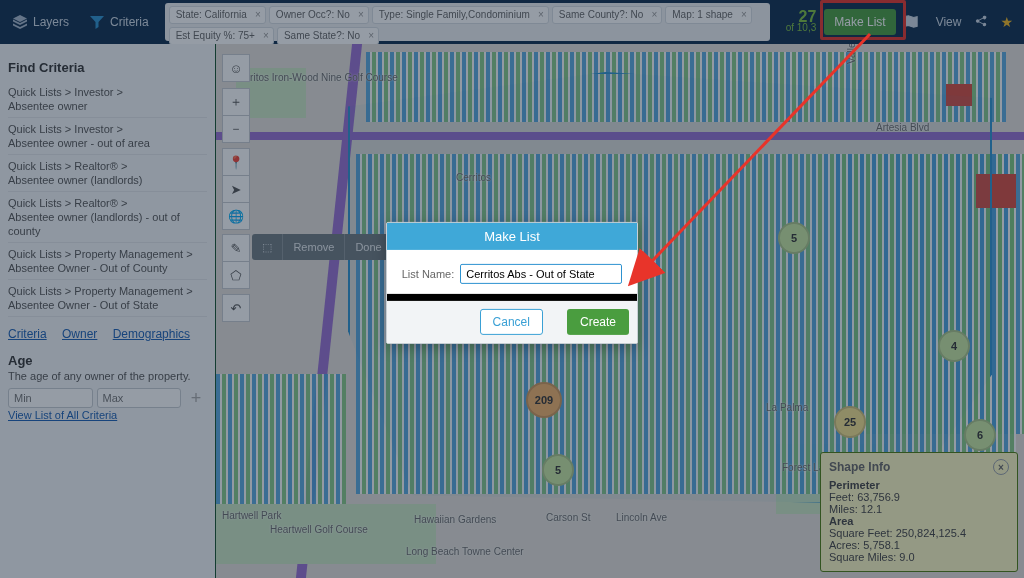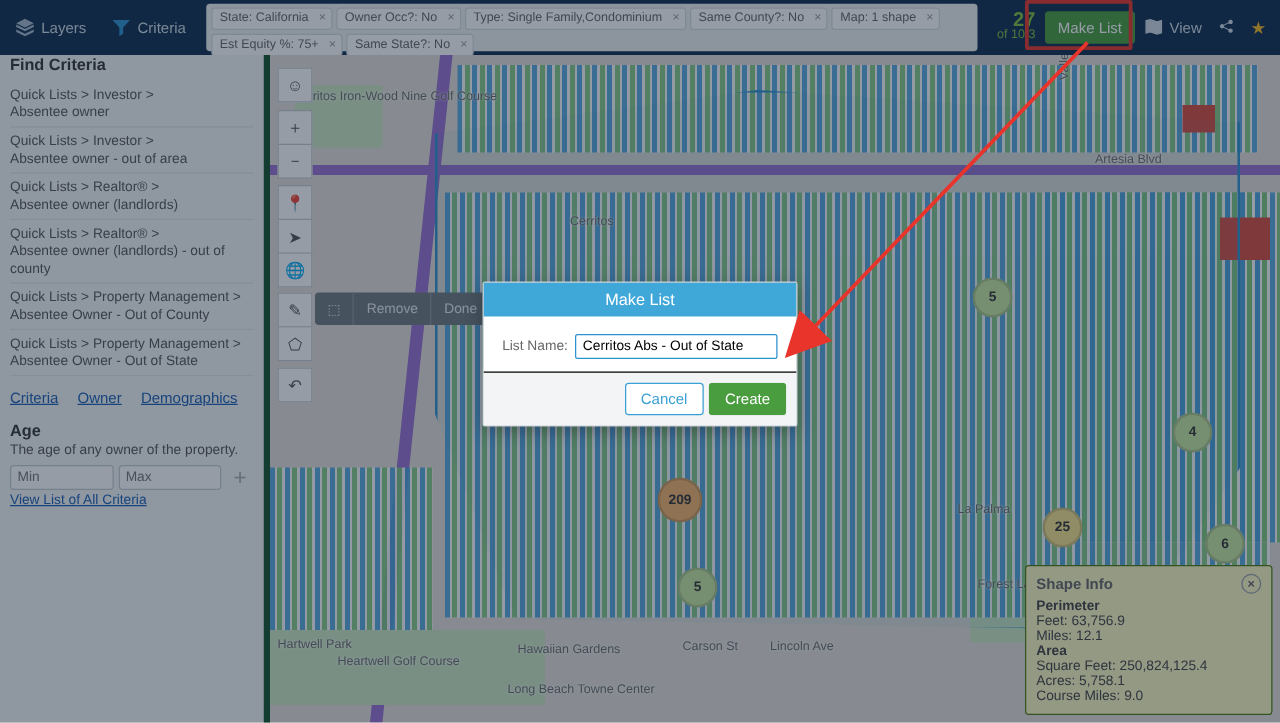--- a/index.html
+++ b/index.html
@@ -98,40 +98,40 @@
   }
   .make-list-highlight {
     position: absolute;
     border: 3px solid #e8342a;
     border-radius: 2px;
     pointer-events: none;
   }
   .view-btn {
     display: flex;
     align-items: center;
-    gap: 4px;
+    gap: 16px;
     color: #cfd9e5;
     font-size: 12px;
     padding: 0 6px;
   }
   .top-icon {
     color: #cfd9e5;
     padding: 0 5px;
     font-size: 14px;
   }
   .star-icon { color: #f5b921; }
 
   
   .left-panel {
     position: absolute;
     top: 44px; left: 0; bottom: 0;
     width: 216px;
     background: #f5f6f7;
-    border-right: 5px solid #14532d;
-    padding: 0 8px;
+    border-right: 1px solid #14532d;
+    padding: 16px 8px;
     box-sizing: border-box;
     overflow: hidden;
   }
   .find-title {
     font-weight: bold;
     font-size: 13px;
     margin-bottom: 6px;
   }
   .find-input-wrap {
     position: relative;
@@ -378,25 +378,25 @@
   }
   .modal-input {
     border: 1px solid #2d92d0;
     border-radius: 2px;
     padding: 3px 5px;
     font-size: 11px;
     width: 150px;
   }
   .modal-footer {
     background: #f2f4f6;
-    border-top: 1px solid #000000;
+    border-top: 7px solid #000000;
     padding: 8px;
     display:flex;
     justify-content:flex-end;
-    gap: 4px;
+    gap: 24px;
   }
   .btn {
     border-radius: 3px;
     padding: 5px 12px;
     font-size: 12px;
     border: 1px solid transparent;
   }
   .btn-cancel {
     background: #fff;
     color: #3aa0d5;
@@ -570,21 +570,21 @@
     <div class="shape-info-title">
       <span>Shape Info</span>
       <span class="shape-info-close">×</span>
     </div>
     <div><b>Perimeter</b></div>
     <div><span>Feet:</span> <span>63,756.9</span></div>
     <div><span>Miles:</span> <span>12.1</span></div>
     <div><b>Area</b></div>
     <div><span>Square Feet:</span> <span>250,824,125.4</span></div>
     <div><span>Acres:</span> <span>5,758.1</span></div>
-    <div><span>Course Miles:</span> <span>9.0</span></div>
+    <div><span>Square Miles:</span> <span>9.0</span></div>
   </div>
 </div>
 
 <div class="make-list-highlight" style="left:820px; top:0px; width:80px; height:34px;"></div>
 
 <div class="dim"></div>
 
 <div class="modal">
   <div class="modal-header">Make List</div>
   <div class="modal-body">

